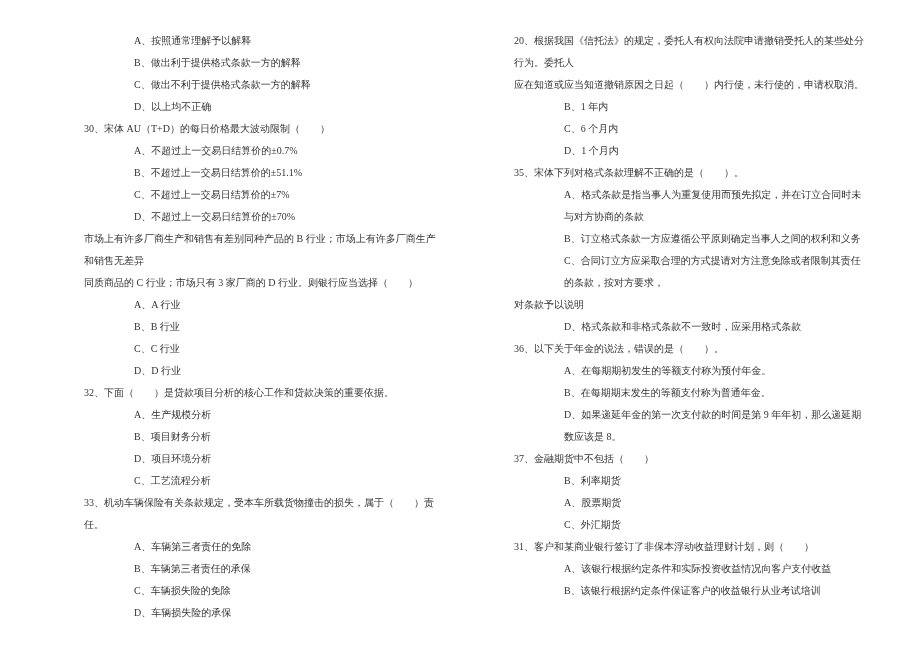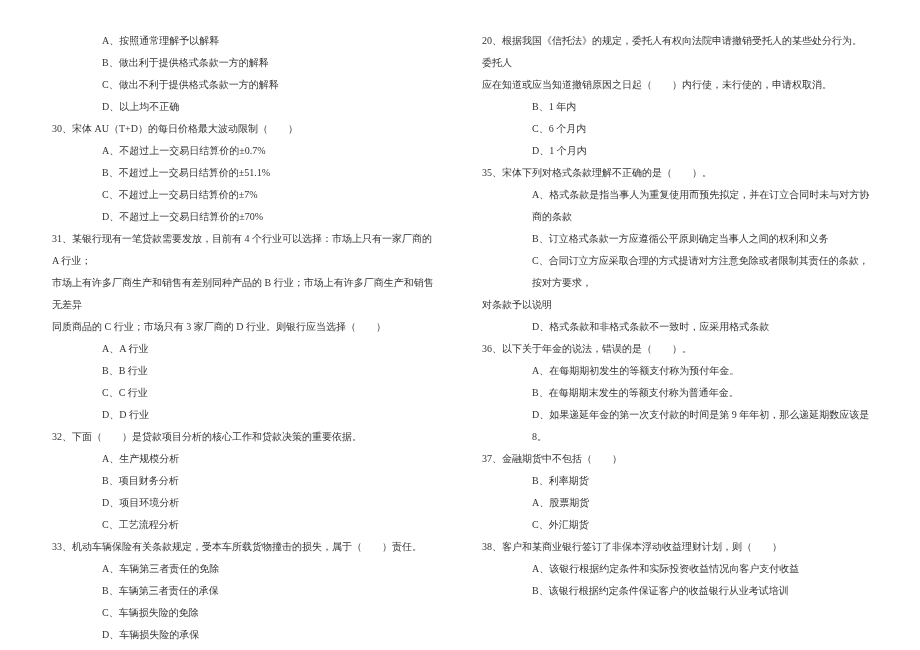--- a/index.html
+++ b/index.html
@@ -25,20 +25,21 @@
     }
     .column {
       flex: 1;
       display: flex;
       flex-direction: column;
     }
     .line {
       line-height: 2.2;
       white-space: normal;
       word-break: break-all;
+      margin-left: 32px;
     }
     .indent2 {
       padding-left: 52px;
     }
     .q-line {
       padding-left: 2px;
     }
   </style>
 </head>
 <body>
@@ -49,21 +50,20 @@
     <div class="line indent2">B、做出利于提供格式条款一方的解释</div>
     <div class="line indent2">C、做出不利于提供格式条款一方的解释</div>
     <div class="line indent2">D、以上均不正确</div>
 
     <div class="line q-line">30、宋体 AU（T+D）的每日价格最大波动限制（　　）</div>
     <div class="line indent2">A、不超过上一交易日结算价的±0.7%</div>
     <div class="line indent2">B、不超过上一交易日结算价的±51.1%</div>
     <div class="line indent2">C、不超过上一交易日结算价的±7%</div>
     <div class="line indent2">D、不超过上一交易日结算价的±70%</div>
 
-    <div class="line q-line">31、某银行现有一笔贷款需要发放，目前有 4 个行业可以选择：市场上只有一家厂商的 A 行业；</div>
     <div class="line q-line">市场上有许多厂商生产和销售有差别同种产品的 B 行业；市场上有许多厂商生产和销售无差异</div>
     <div class="line q-line">同质商品的 C 行业；市场只有 3 家厂商的 D 行业。则银行应当选择（　　）</div>
     <div class="line indent2">A、A 行业</div>
     <div class="line indent2">B、B 行业</div>
     <div class="line indent2">C、C 行业</div>
     <div class="line indent2">D、D 行业</div>
 
     <div class="line q-line">32、下面（　　）是贷款项目分析的核心工作和贷款决策的重要依据。</div>
     <div class="line indent2">A、生产规模分析</div>
     <div class="line indent2">B、项目财务分析</div>
@@ -94,18 +94,18 @@
     <div class="line q-line">36、以下关于年金的说法，错误的是（　　）。</div>
     <div class="line indent2">A、在每期期初发生的等额支付称为预付年金。</div>
     <div class="line indent2">B、在每期期末发生的等额支付称为普通年金。</div>
     <div class="line indent2">D、如果递延年金的第一次支付款的时间是第 9 年年初，那么递延期数应该是 8。</div>
 
     <div class="line q-line">37、金融期货中不包括（　　）</div>
     <div class="line indent2">B、利率期货</div>
     <div class="line indent2">A、股票期货</div>
     <div class="line indent2">C、外汇期货</div>
 
-    <div class="line q-line">38、客户和某商业银行签订了非保本浮动收益理财计划，则（　　）</div>
+    <div class="line q-line">31、客户和某商业银行签订了非保本浮动收益理财计划，则（　　）</div>
     <div class="line indent2">A、该银行根据约定条件和实际投资收益情况向客户支付收益</div>
     <div class="line indent2">B、该银行根据约定条件保证客户的收益银行从业考试培训</div>
 
   </div>
 </div>
 
 </body></html>

